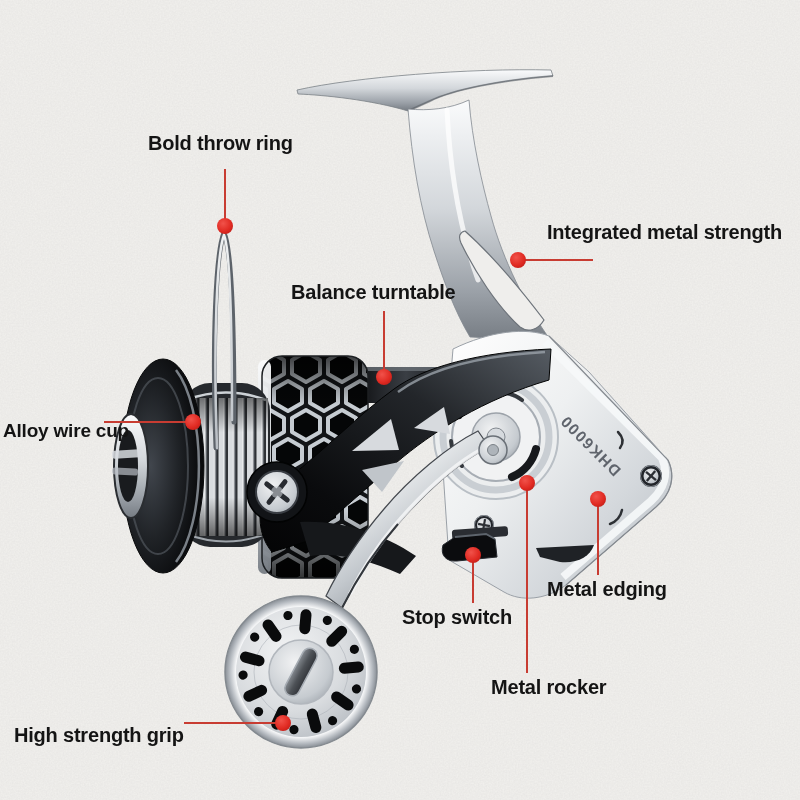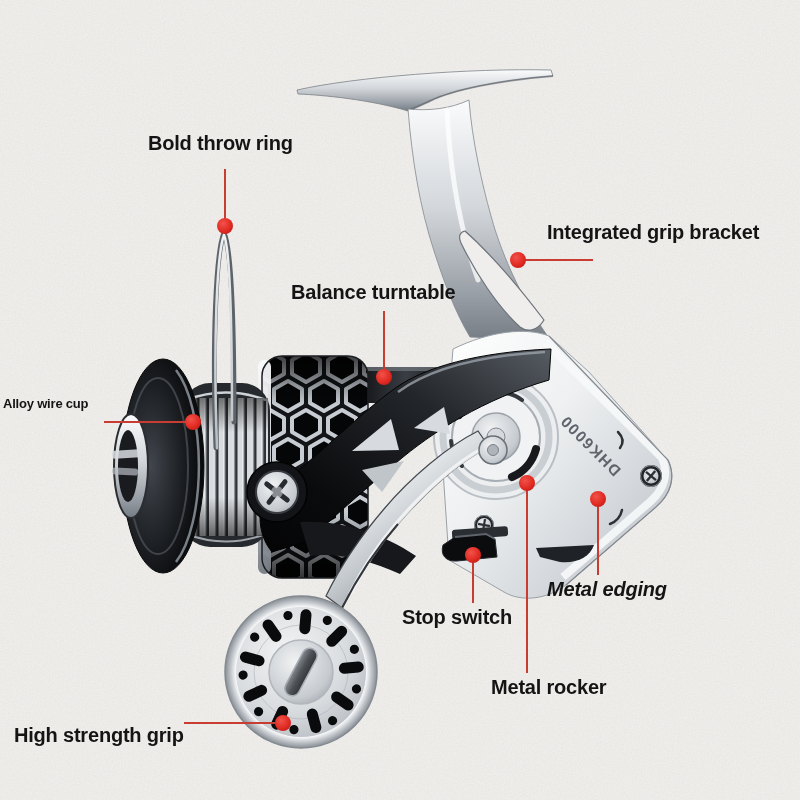--- a/index.html
+++ b/index.html
@@ -32,25 +32,25 @@
   .c1-dot{left:217px;top:218px;}
 
   .c2-label{left:547px;top:221px;}
   .c2-line{left:521px;top:259px;width:72px;height:2px;}
   .c2-dot{left:510px;top:252px;}
 
   .c3-label{left:291px;top:281px;}
   .c3-line{left:383px;top:311px;width:2px;height:59px;}
   .c3-dot{left:376px;top:369px;}
 
-  .c4-label{left:3px;top:397px;font-size:13px;}
+  .c4-label{left:3px;top:420px;font-size:19px;}
   .c4-line{left:104px;top:421px;width:84px;height:2px;}
   .c4-dot{left:185px;top:414px;}
 
-  .c5-label{left:547px;top:578px;font-style:italic;}
+  .c5-label{left:547px;top:578px;}
   .c5-line{left:597px;top:506px;width:2px;height:69px;}
   .c5-dot{left:590px;top:491px;}
 
   .c6-label{left:402px;top:606px;text-align:right;}
   .c6-line{left:472px;top:562px;width:2px;height:41px;}
   .c6-dot{left:465px;top:547px;}
 
   .c7-label{left:491px;top:676px;text-align:right;}
   .c7-line{left:526px;top:490px;width:2px;height:183px;}
   .c7-dot{left:519px;top:475px;}
@@ -357,21 +357,21 @@
       </g>
     </g>
   </svg>
 
   <div class="callout">
     <div class="co-label c1-label">Bold throw ring</div>
     <div class="co-line c1-line"></div>
     <div class="co-dot c1-dot"></div>
   </div>
   <div class="callout">
-    <div class="co-label c2-label">Integrated grip bracket</div>
+    <div class="co-label c2-label">Integrated metal strength</div>
     <div class="co-line c2-line"></div>
     <div class="co-dot c2-dot"></div>
   </div>
   <div class="callout">
     <div class="co-label c3-label">Balance turntable</div>
     <div class="co-line c3-line"></div>
     <div class="co-dot c3-dot"></div>
   </div>
   <div class="callout">
     <div class="co-label c4-label">Alloy wire cup</div>

